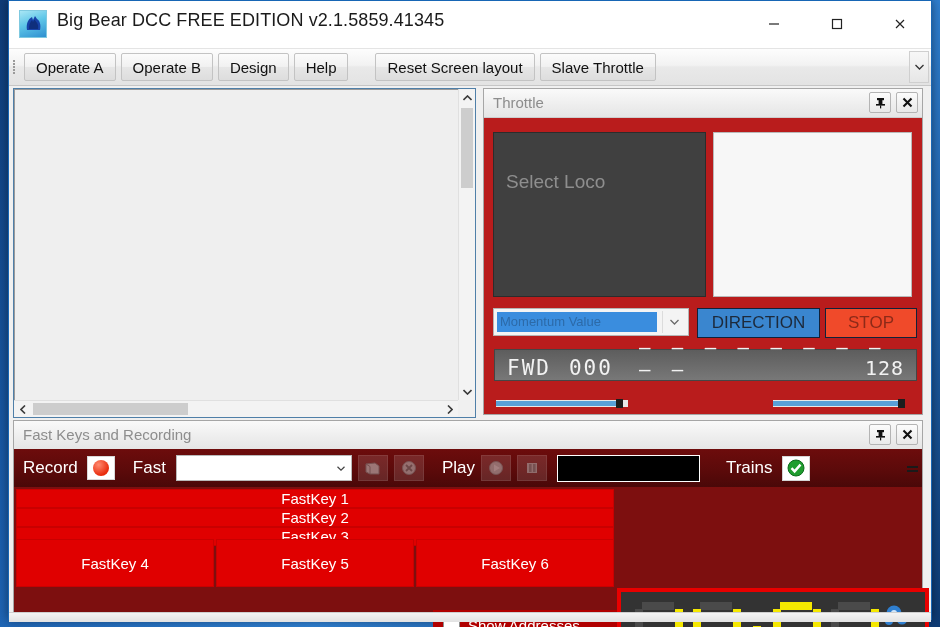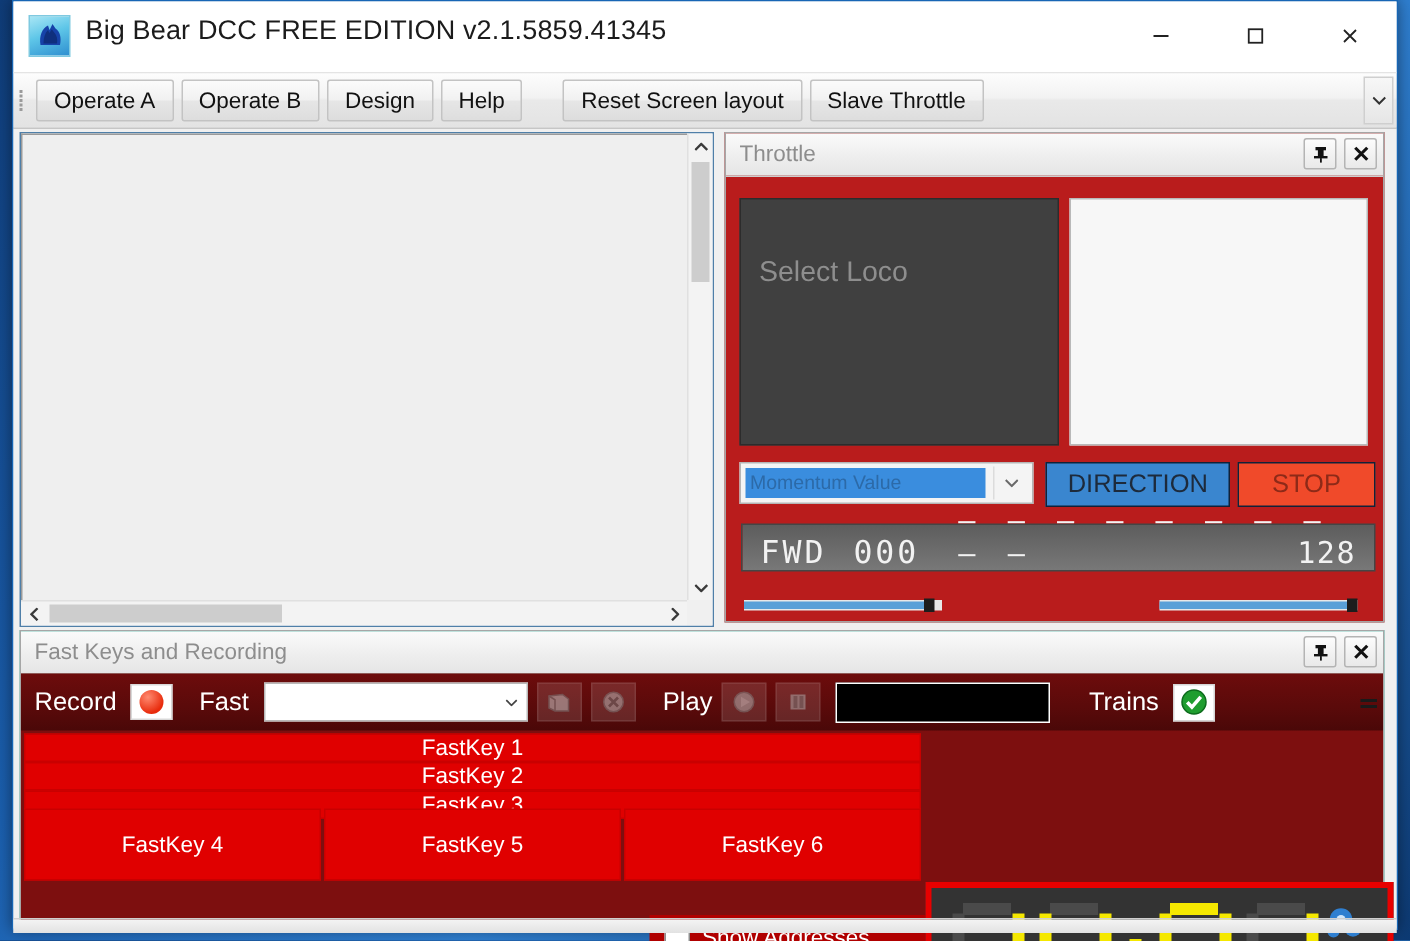--- a/index.html
+++ b/index.html
@@ -163,21 +163,21 @@
   .slider{
     position:absolute;height:7px;background:#e8e8e8;cursor:default;
   }
   .slider .track{position:absolute;left:0;top:1px;height:5px;background:#59a0d8;}
   .slider .knob{position:absolute;top:-1px;width:7px;height:9px;background:#1d1d1d;}
   #sl1{left:12px;top:283px;width:132px;}
   #sl2{left:289px;top:283px;width:132px;}
   
   .fastkeys{
     position:absolute;left:4px;top:334px;width:910px;height:200px;
-    background:#5eead4;border:1px solid #a6a6a6;box-sizing:border-box;text-align:right;
+    background:#0c4a6e;border:1px solid #a6a6a6;box-sizing:border-box;text-align:right;
   }
   .fk-body{
     position:absolute;left:0;right:0;top:28px;bottom:0;
     background:#7d0f0f;overflow:hidden;
   }
   .fk-toolbar{
     position:absolute;left:0;right:0;top:0;height:38px;
     background:linear-gradient(180deg,#6d0c0c 0%,#5a0a0a 60%,#4a0808 100%);
     display:flex;align-items:center;
   }

